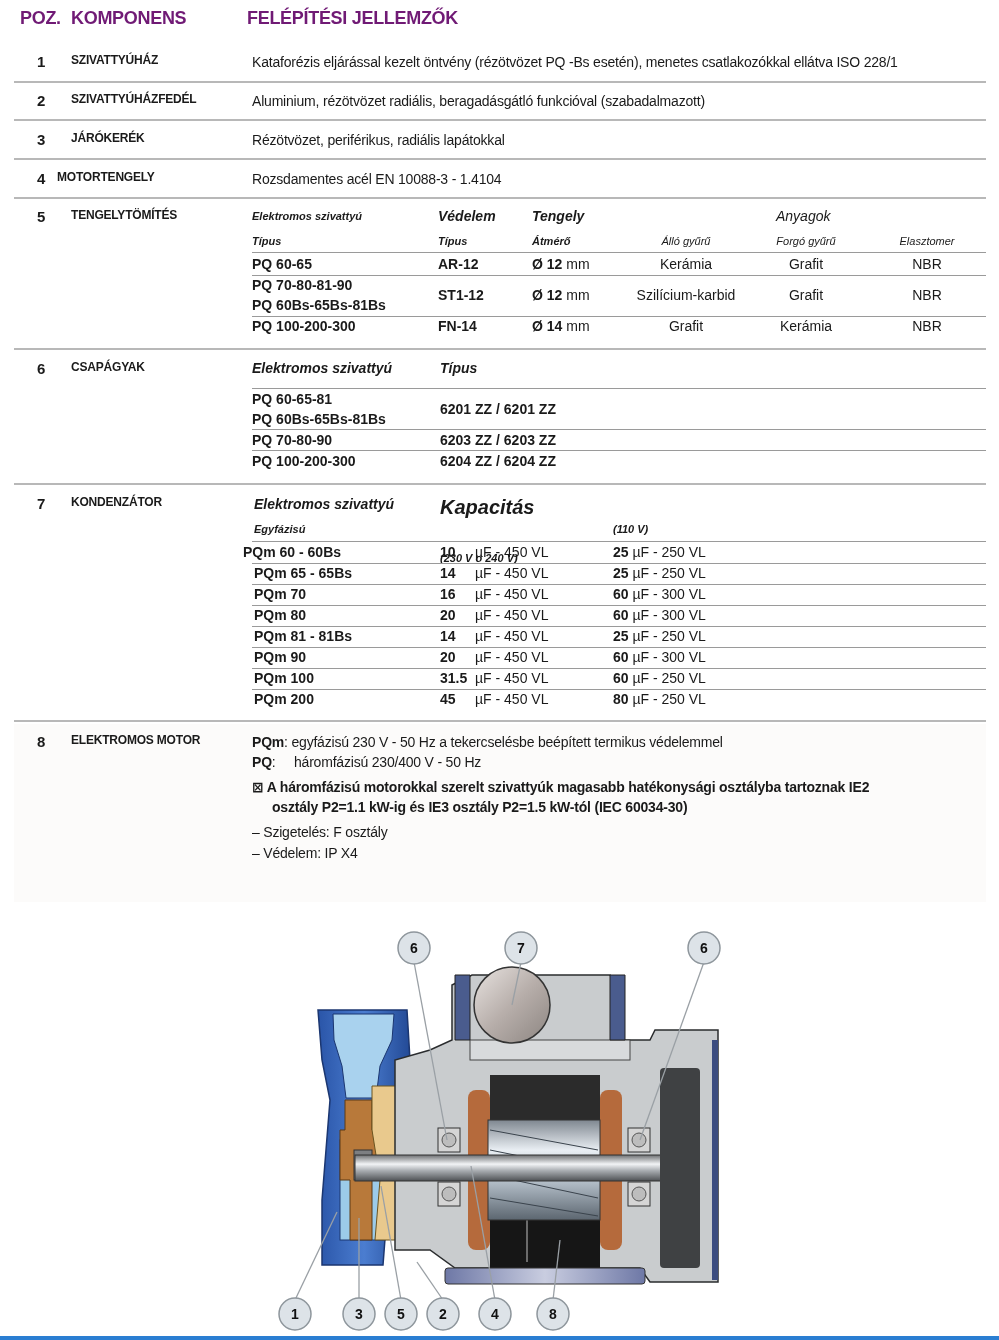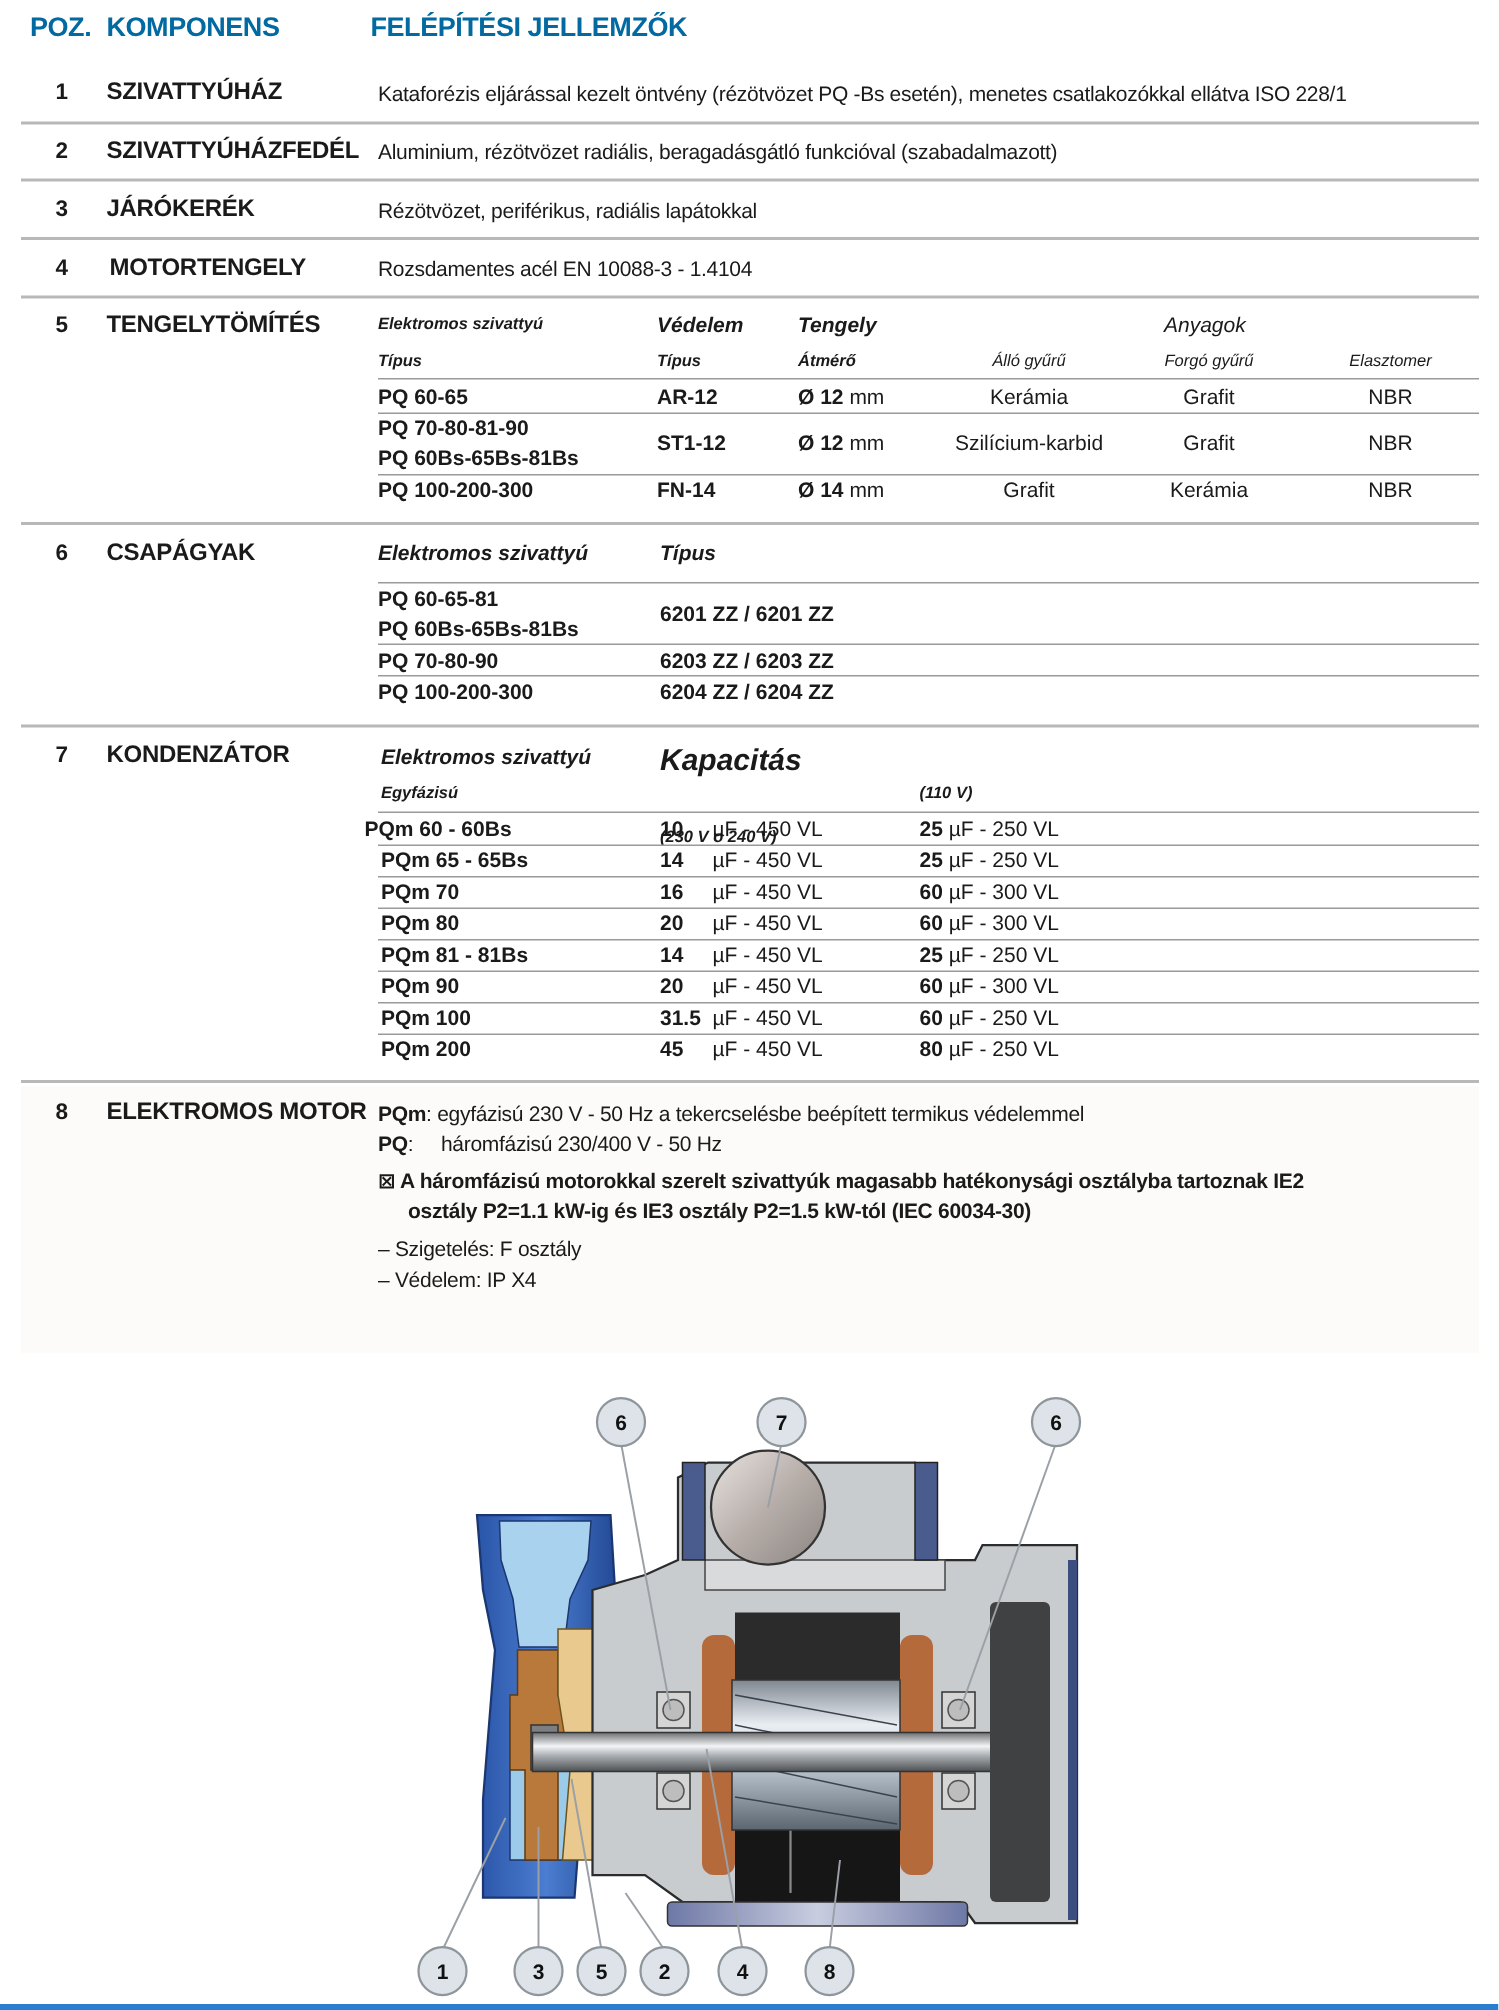--- a/index.html
+++ b/index.html
@@ -1,21 +1,21 @@
 <!DOCTYPE html>
 <html><head>
 <meta charset="utf-8">
 <style>
   * { box-sizing: border-box; margin: 0; padding: 0; }
   html, body { width: 999px; height: 1340px; background: #ffffff; overflow: hidden; }
   body { position: relative; font-family: "Liberation Sans", "DejaVu Sans", sans-serif; color: #1a1a1a; }
   .abs { position: absolute; white-space: nowrap; }
-  .hdr { color: #0369a1; font-weight: bold; font-size: 18px; letter-spacing: -0.3px; }
+  .hdr { color: #701a75; font-weight: bold; font-size: 18px; letter-spacing: -0.3px; }
   .num { font-weight: bold; font-size: 15px; }
-  .comp { font-weight: bold; font-size: 16px; letter-spacing: -0.2px; }
+  .comp { font-weight: bold; font-size: 12px; letter-spacing: -0.2px; }
   .desc { font-size: 14px; letter-spacing: -0.2px; }
   .b { font-weight: bold; }
   .it { font-style: italic; font-weight: bold; }
   .sm-it { font-style: italic; font-weight: bold; font-size: 11px; }
   .sm-it-n { font-style: italic; font-size: 11px; }
   .hline { position: absolute; height: 2px; background: #b8b8b8; }
   .thin { position: absolute; height: 1px; background: #9a9a9a; }
   .panel { position: absolute; left: 14px; top: 724px; width: 972px; height: 178px; background: #fcfbfa; }
   .c14 { font-size: 14px; }
   .ctr { text-align: center; }
@@ -47,21 +47,21 @@
 
 <div>
   <div class="abs num" style="left:37px; top:131px;">3</div>
   <div class="abs comp" style="left:71px; top:131px;">JÁRÓKERÉK</div>
   <div class="abs desc" style="left:252px; top:132px;">Rézötvözet, periférikus, radiális lapátokkal</div>
 </div>
 <div class="hline" style="left:14px; top:158px; width:972px;"></div>
 
 <div>
   <div class="abs num" style="left:37px; top:170px;">4</div>
-  <div class="abs comp" style="left:73px; top:170px;text-align:center;">MOTORTENGELY</div>
+  <div class="abs comp" style="left:57px; top:170px;text-align:center;">MOTORTENGELY</div>
   <div class="abs desc" style="left:252px; top:171px;">Rozsdamentes acél EN 10088-3 - 1.4104</div>
 </div>
 <div class="hline" style="left:14px; top:197px; width:972px;"></div>
 
 <div>
   <div class="abs num" style="left:37px; top:208px;">5</div>
   <div class="abs comp" style="left:71px; top:208px;">TENGELYTÖMÍTÉS</div>
 
   <div class="abs sm-it" style="left:252px; top:210px;">Elektromos szivattyú</div>
   <div class="abs it" style="left:438px; top:208px; font-size:14px;">Védelem</div>

